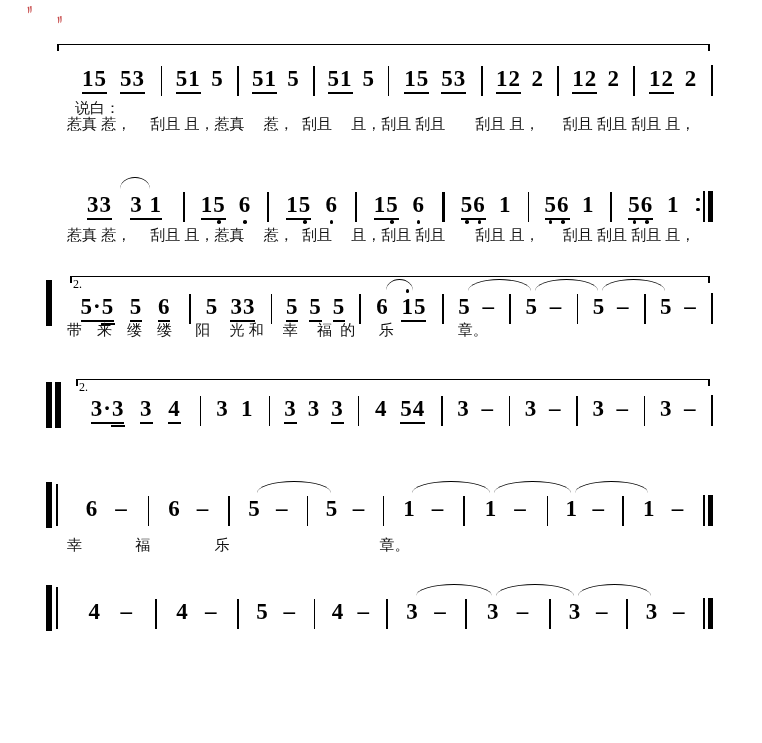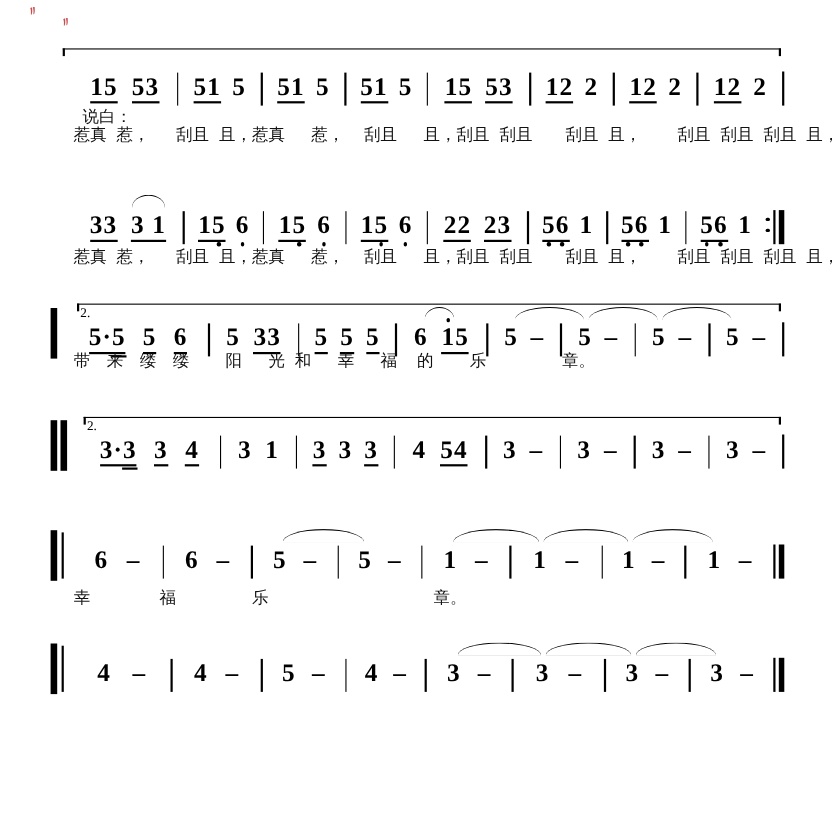--- a/index.html
+++ b/index.html
@@ -30,21 +30,21 @@
   .bst{position:absolute;width:2px;height:42px;top:-6px;background:#000;}
   .be{display:flex;align-items:flex-end;gap:3px;margin-bottom:-2px;flex:none;}
   .thin{width:1.8px;height:31px;background:#000;}
   .thick{width:5px;height:31px;background:#000;}
   .rdots{width:4px;height:27px;position:relative;margin-bottom:2px;}
   .rdots::before,.rdots::after{content:"";position:absolute;left:0;width:3.4px;height:3.4px;
        border-radius:50%;background:#000;}
   .rdots::before{top:5px;}
   .rdots::after{top:15px;}
   .lyric{position:absolute;font-size:15px;line-height:1.1;white-space:pre;
-       font-family:Liberation Mono, monospace;color:#111;}
+       font-family:Liberation Sans, sans-serif;color:#111;}
   .spk{left:75px;top:100px;}
   .ly1{left:67px;top:116px;}
   .ly2{left:67px;top:227px;}
   .ly3{left:67px;top:322px;}
   .ly5{left:67px;top:537px;}
   .redmark{position:absolute;color:#c23b3b;font:700 12px "DejaVu Sans",sans-serif;
        transform:rotate(-14deg);opacity:.9;}
   .rm1{left:24px;top:2px;}
   .rm2{left:54px;top:12px;}
 </style>
@@ -118,24 +118,20 @@
           <div class="meas" style="flex-grow: 1.15;">
             <span class="tok u1"><span class="ch">1</span><span class="ch lo">5</span></span>
             <span class="tok"><span class="ch lo">6</span></span>
           </div>
           <div class="bar"></div>
           <div class="meas" style="flex-grow: 1.1;">
             <span class="tok u1"><span class="ch">1</span><span class="ch lo">5</span></span>
             <span class="tok"><span class="ch lo">6</span></span>
           </div>
           <div class="bar"></div>
-          <div class="meas" style="flex-grow: 1.3;">
-            <span class="tok u1"><span class="ch">2</span><span class="ch">2</span></span>
-            <span class="tok u1"><span class="ch">2</span><span class="ch">3</span></span>
-          </div>
           <div class="bar"></div>
           <div class="meas" style="flex-grow: 1.05;">
             <span class="tok u1"><span class="ch lo">5</span><span class="ch lo">6</span></span>
             <span class="tok"><span class="ch">1</span></span>
           </div>
           <div class="bar"></div>
           <div class="meas" style="flex-grow: 1;">
             <span class="tok u1"><span class="ch lo">5</span><span class="ch lo">6</span></span>
             <span class="tok"><span class="ch">1</span></span>
           </div>

